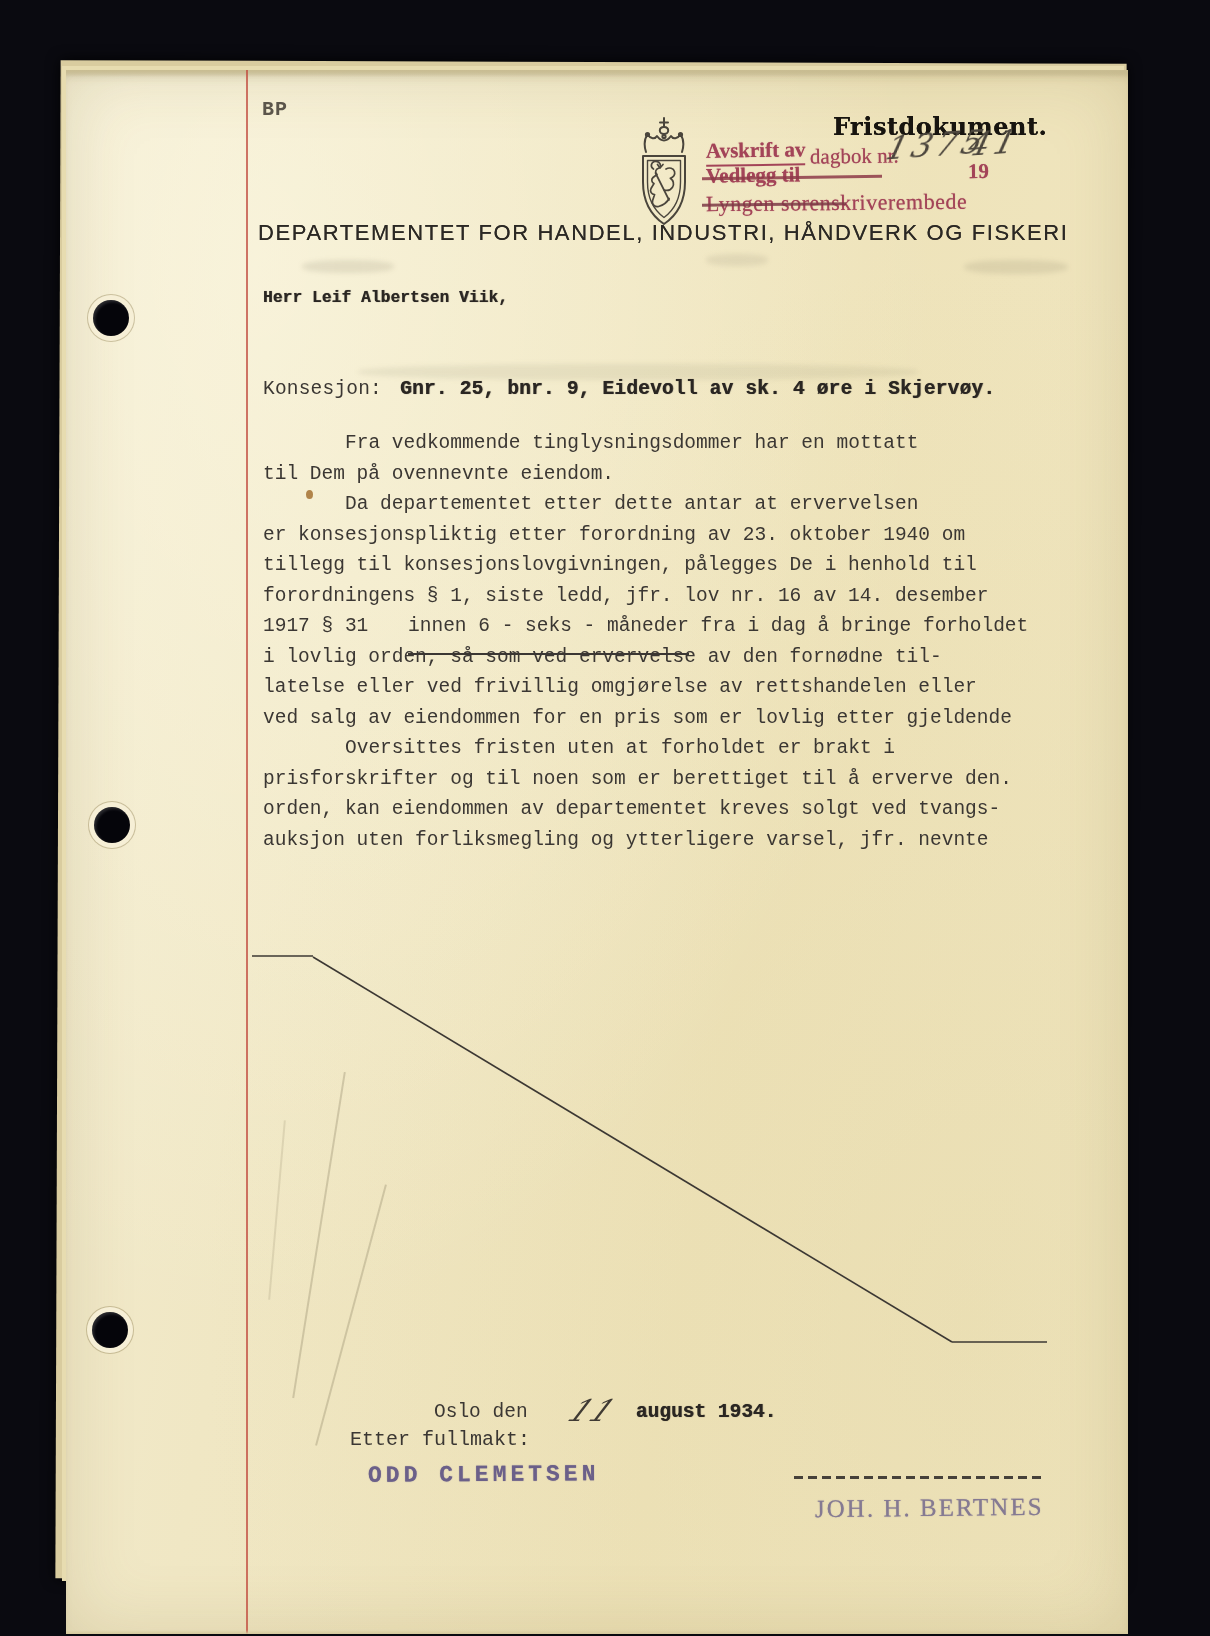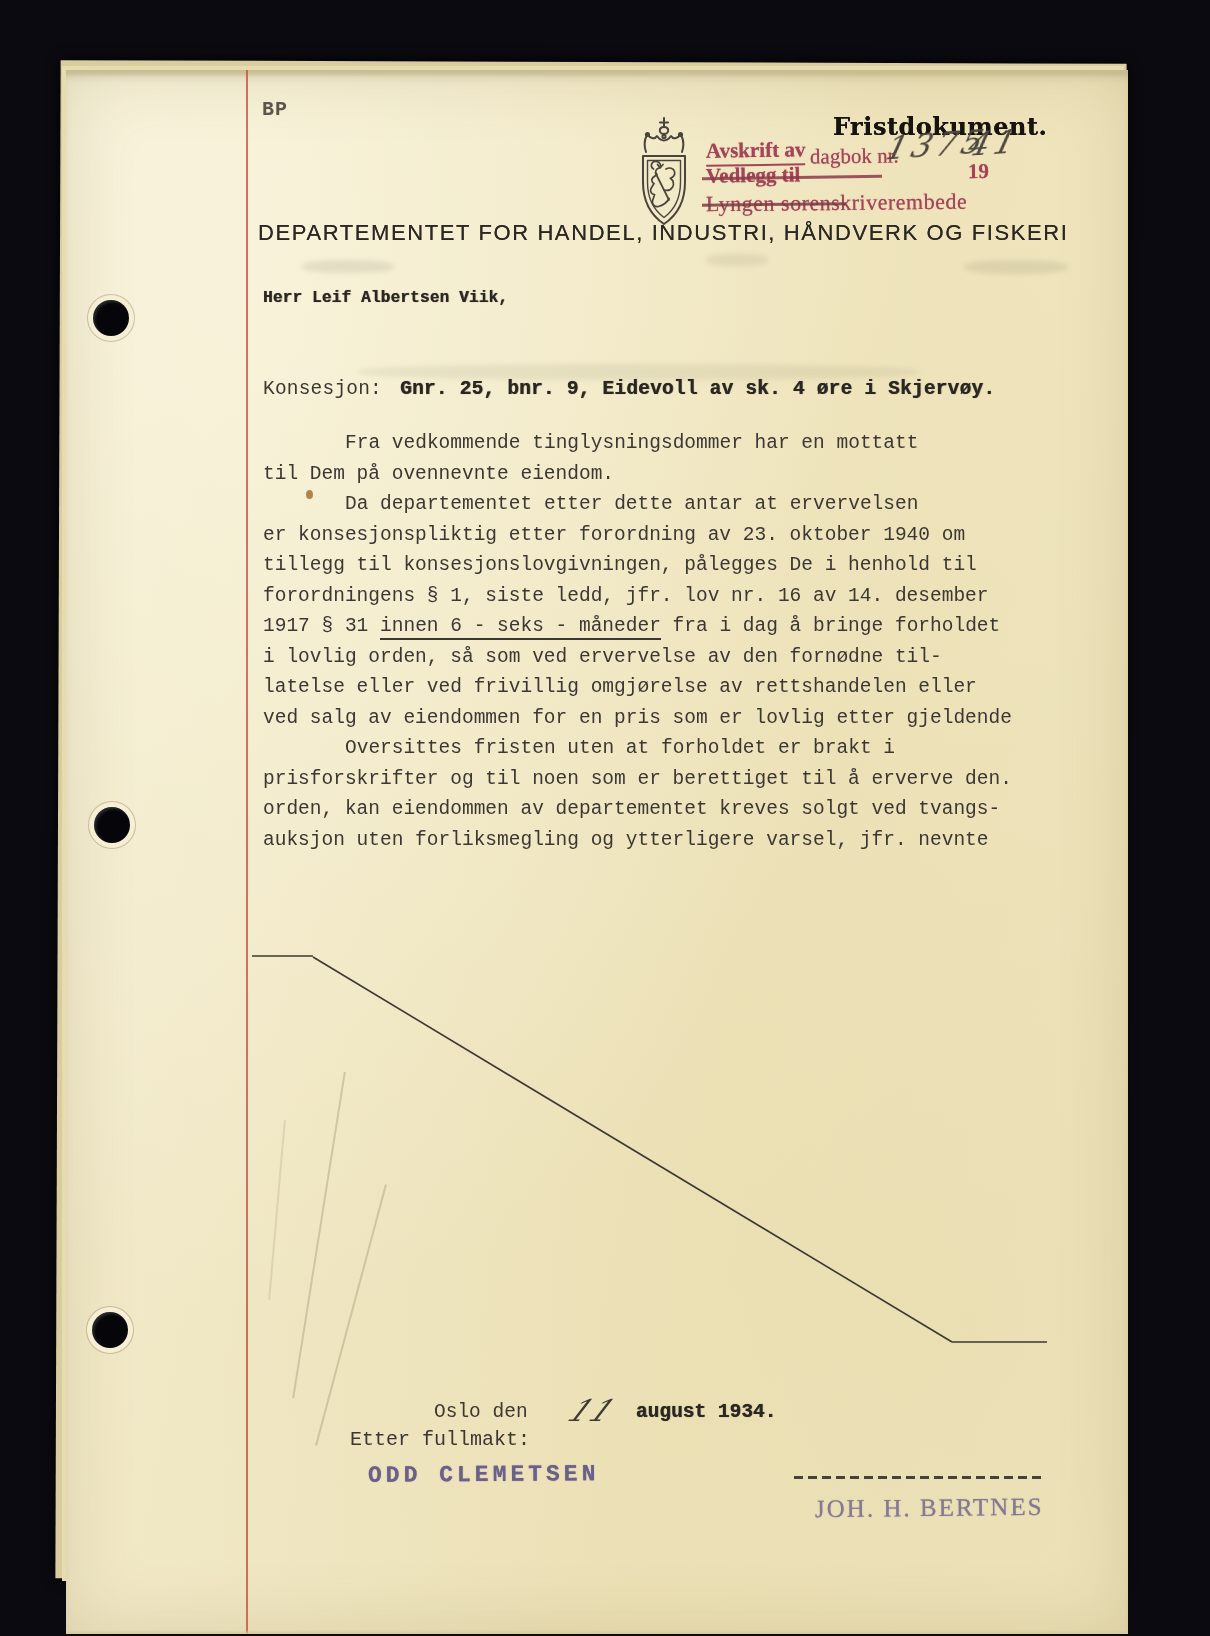--- a/index.html
+++ b/index.html
@@ -80,21 +80,21 @@
     font-family:"Liberation Sans","DejaVu Sans",sans-serif;
     font-size:22px;color:#2b2824;letter-spacing:1.6px;
     text-shadow:0 0 .5px rgba(43,40,36,.8);
   }
 
   .tw{font-size:19.5px;color:#3b3733;letter-spacing:.2px;}
   .bstamp{font-weight:bold;color:#2a2622;text-shadow:.6px 0 .7px rgba(42,38,34,.85);}
   .body-block{position:absolute;left:197px;top:358px;width:780px;}
   .tline{height:30.5px;line-height:30.5px;font-size:19.5px;color:#3b3733;white-space:pre;}
   .ind{padding-left:82px;}
-  .uline{border-bottom:2px solid #3b3733;padding-bottom:1px;}
+  .uline{border-bottom:2px solid #3b3733;padding-bottom:16px;margin-left:28px;}
   .gap26{margin-left:26px;}
   .gap18{margin-left:18px;}
 
   .closing-date{left:368px;top:1323px;font-size:19.5px;color:#3b3733;}
   .day{
     font-family:"DejaVu Serif",serif;font-style:italic;font-size:30px;
     display:inline-block;transform:skewX(-30deg);letter-spacing:2px;
     color:#3f3a33;margin-left:44px;vertical-align:-4px;
   }
   .monthyear{margin-left:22px;}

